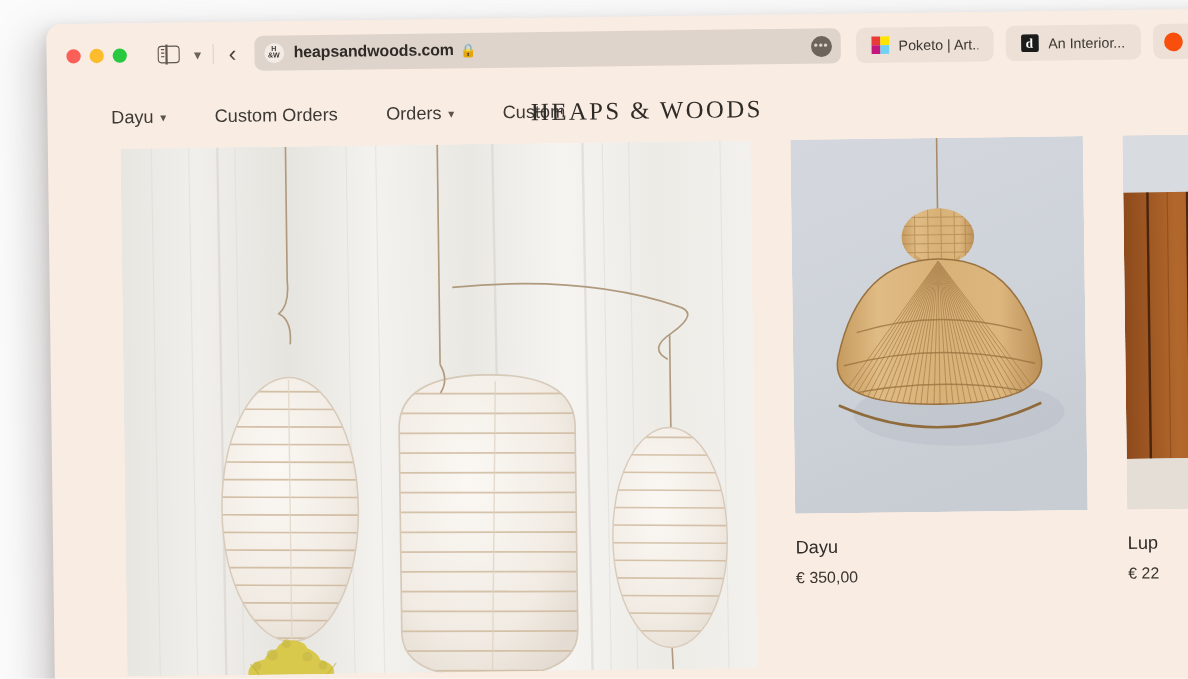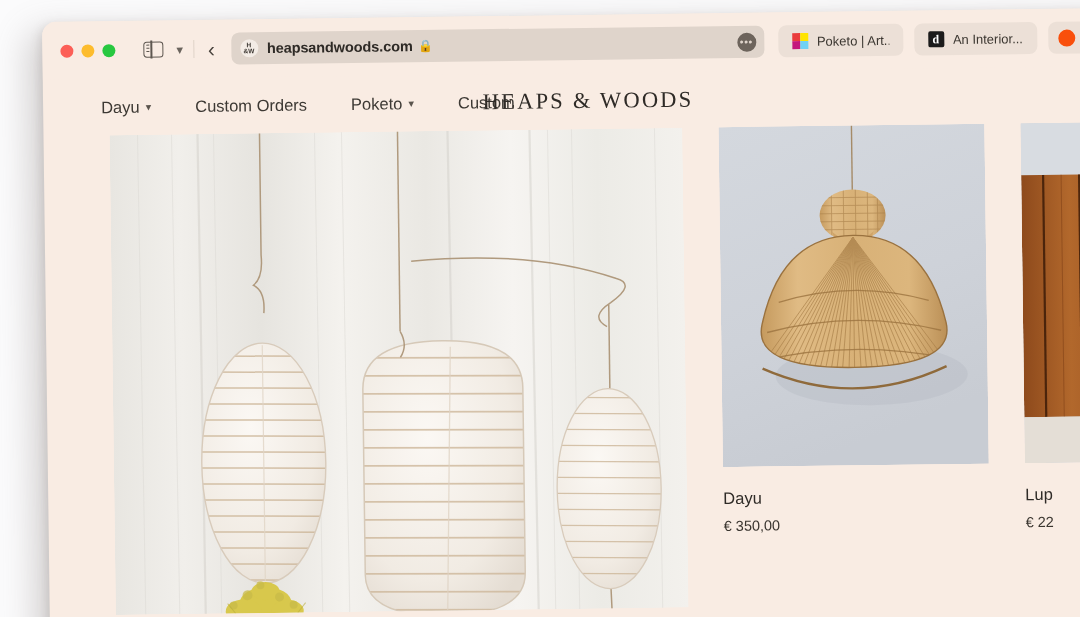--- a/index.html
+++ b/index.html
@@ -187,21 +187,21 @@
         <div class="nav-item">
           <span>Dayu</span>
           <span class="nav-caret">▾</span>
         </div>
 
         <div class="nav-item">
           <span>Custom Orders</span>
         </div>
 
         <div class="nav-item">
-          <span>Poketo</span>
+          <span>Orders</span>
           <span class="nav-caret">▾</span>
         </div>
 
         <div class="nav-item">
           <span>Custom</span>
         </div>
 
       </div>
       <div class="brand">HEAPS &amp; WOODS</div>
     </div>

